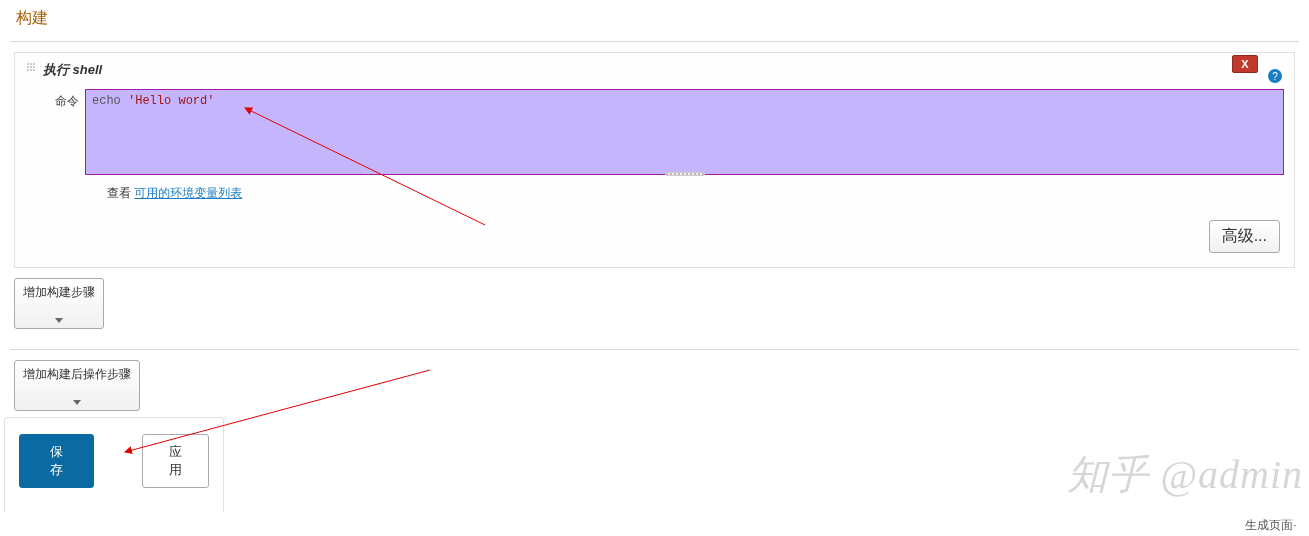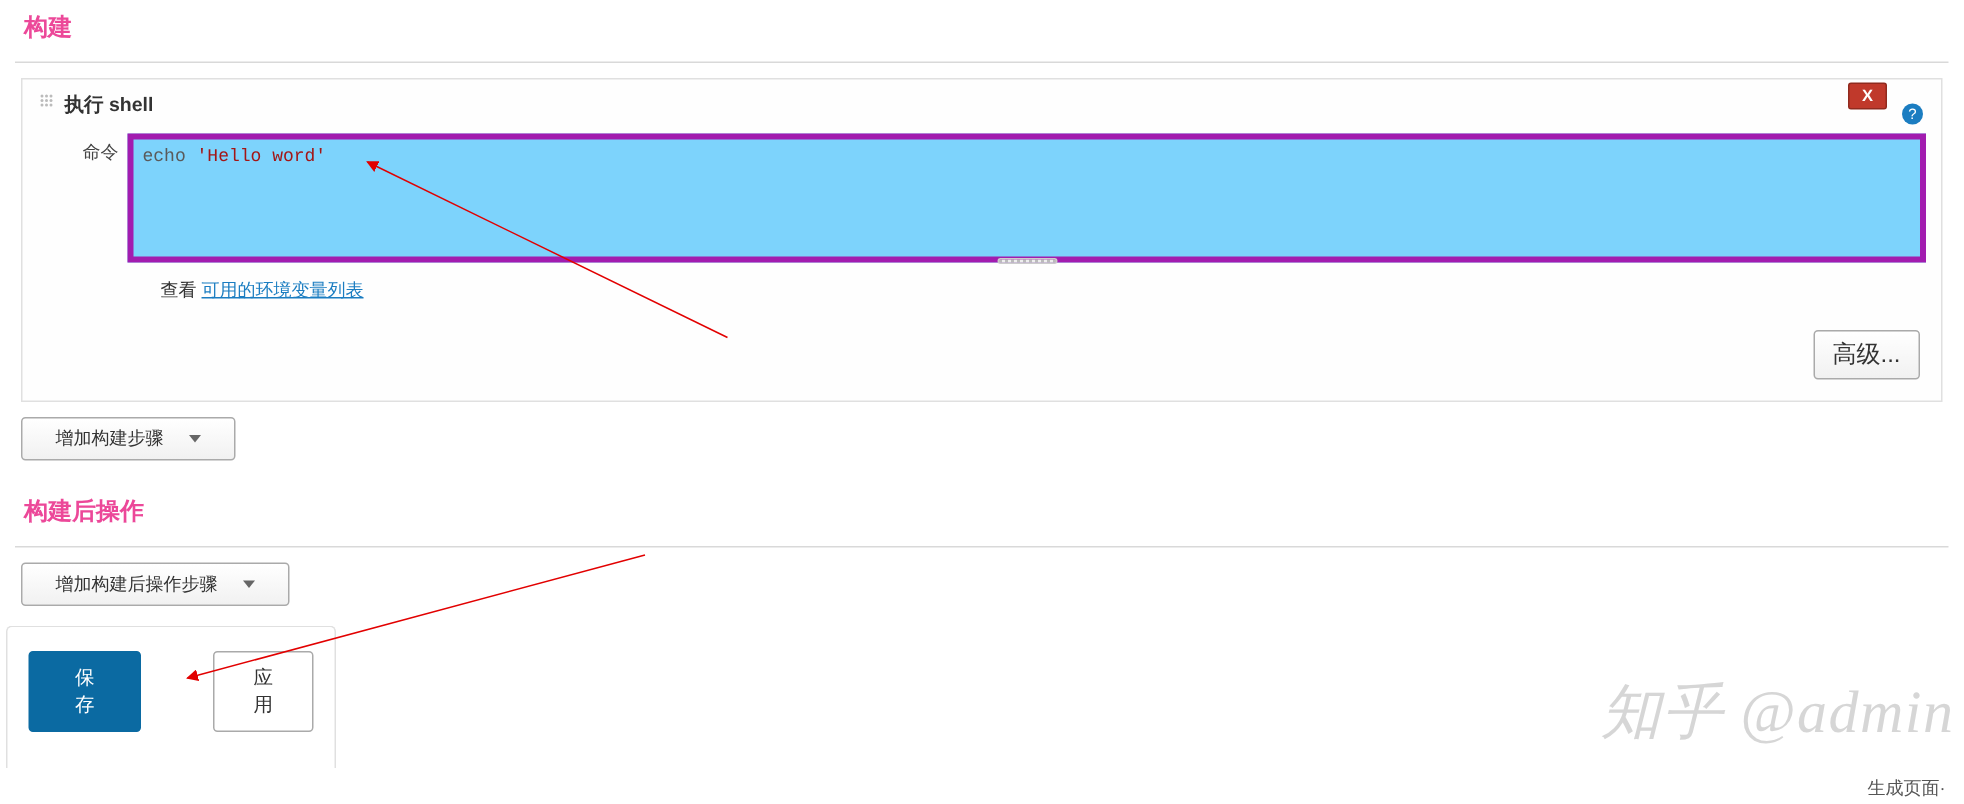--- a/index.html
+++ b/index.html
@@ -10,22 +10,22 @@
     background: #fff;
     width: 1309px;
     height: 536px;
     position: relative;
     overflow: hidden;
   }
 
   .section { padding: 0 10px 16px 10px; }
   .section-title {
     font-size: 16px;
-    font-weight: bold;
-    color: #ec4899;
+    font-weight: normal;
+    color: #a16207;
     padding: 8px 6px 8px 6px;
     border-bottom: none;
   }
   .section-divider {
     border: none;
     border-top: 1px solid #d9d9d9;
     margin: 4px 0 10px 0;
   }
 
   .build-box {
@@ -34,20 +34,21 @@
     margin: 0 4px 10px 4px;
     padding: 0 0 14px 0;
     position: relative;
   }
   .build-header {
     display: flex;
     align-items: flex-start;
     gap: 6px;
     padding: 8px 10px 10px 10px;
     position: relative;
+    font-style: italic;
   }
   .drag-icon {
     width: 12px; height: 12px;
     display: inline-flex; align-items: center; justify-content: center;
     color: #bbb;
     font-size: 10px;
     letter-spacing: -1px;
   }
   .build-header-text {
     font-weight: bold;
@@ -90,22 +91,22 @@
   .cmd-label {
     width: 30px;
     font-size: 12px;
     color: #444;
     padding-top: 4px;
     text-align: right;
   }
   .code-area {
     flex: 1;
     height: 86px;
-    border: 4px solid #a21caf;
-    background: #7dd3fc;
+    border: 1px solid #a21caf;
+    background: #c4b5fd;
     font-family: "Courier New", monospace;
     font-size: 12px;
     padding: 4px 6px;
     resize: none;
     position: relative;
   }
   .code-echo { color: #5a5a5a; }
   .code-str { color: #a31515; }
 
   .resize-grip {
@@ -137,26 +138,27 @@
     font-size: 16px;
     border-radius: 3px;
     cursor: pointer;
     color: #333;
   }
 
   .add-step-btn {
     display: inline-flex; align-items: center; gap: 17px;
     border: 1px solid #aaa;
     background: linear-gradient(#fff,#f1f1f1);
-    padding: 5px 22px;
+    padding: 5px 8px;
     font-size: 12px;
     border-radius: 3px;
     cursor: pointer;
     margin-left: 4px;
     color: #333;
+    flex-direction: column;
   }
   .caret-down {
     width: 0; height: 0;
     border-left: 4px solid transparent;
     border-right: 4px solid transparent;
     border-top: 5px solid #666;
   }
 
   .footer-bar {
     position: absolute;
@@ -262,21 +264,20 @@
     </div>
   </div>
 
   <button class="add-step-btn">
     <span>增加构建步骤</span>
     <span class="caret-down"></span>
   </button>
 </div>
 
 <div class="section">
-  <div class="section-title">构建后操作</div>
   <hr class="section-divider">
   <button class="add-step-btn">
     <span>增加构建后操作步骤</span>
     <span class="caret-down"></span>
   </button>
 </div>
 
 <div class="footer-bar">
   <button class="btn-primary">保存</button>
   <button class="btn-secondary">应用</button>

